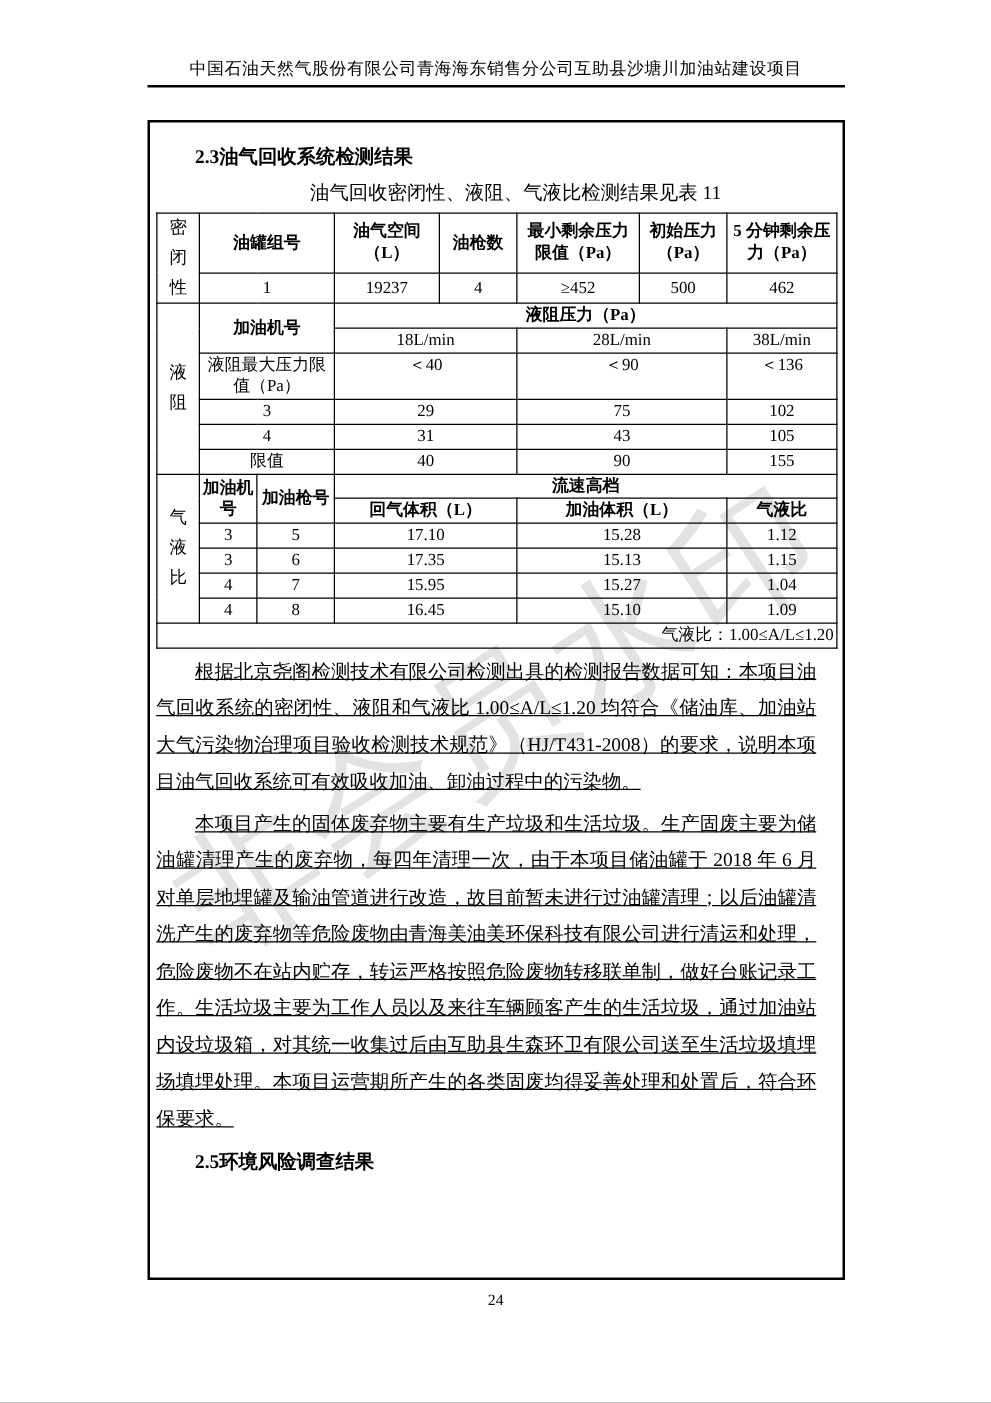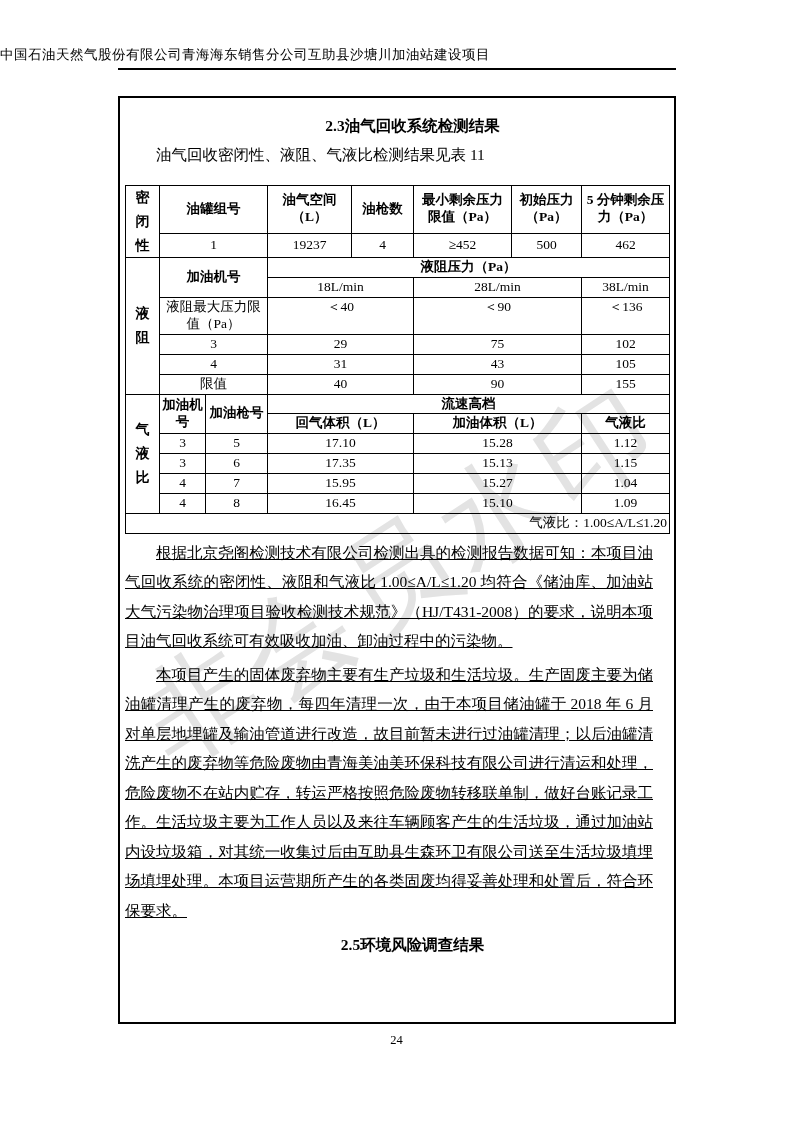--- a/index.html
+++ b/index.html
@@ -4,21 +4,21 @@
 <style>
   html,body { margin:0; padding:0; background:#888; }
   .page {
     position:relative; width:793px; height:1122px; background:#ffffff;
     font-family:"Liberation Serif","DejaVu Serif",serif; color:#000;
     overflow:hidden; margin:0 auto;
   }
   
   .doc-header {
     position:absolute; top:46px; left:0; width:100%;
-    font-size:13.5px; letter-spacing:0.5px;
+    text-align:center; font-size:13.5px; letter-spacing:0.5px;
   }
   .header-rule {
     position:absolute; top:68px; left:118px; width:558px;
     border-top:2px solid #000; height:0;
   }
   
   .watermark {
     position:absolute; left:400px; top:575px;
     transform:translate(-50%,-50%) rotate(-33deg);
     font-size:112px; color:#e3e3e3; white-space:nowrap;
@@ -26,44 +26,44 @@
     letter-spacing:6px; z-index:0; user-select:none;
   }
   
   .content-box {
     position:absolute; left:118px; top:96px; width:558px; height:928px;
     border:2px solid #000; box-sizing:border-box;
     padding:8px 5px 0 5px; overflow:hidden; z-index:1;
   }
   .sec-heading {
     font-size:15.5px; font-weight:bold; line-height:24px;
-    margin:8px 0 4px 0; text-indent:2em;text-align:center;
+    margin:8px 0 4px 0; text-indent:2em;
   }
   .intro-line {
-    font-size:15.5px; line-height:26px; margin:2px 0 17px 0; text-indent:2em;
+    font-size:15.5px; line-height:26px; margin:2px 0 2px 0; text-indent:2em;text-align:center;
   }
   .table-title {
     text-align:center; font-weight:bold; font-size:14.5px;
     line-height:20px; margin:2px 0 1px 0;
   }
   .para {
     font-size:15.5px; line-height:29.5px; text-align:justify;
     text-indent:2em; margin:4px 16px 4px 0;text-decoration:underline;
   }
   
   table.det {
     width:100%; border-collapse:collapse; table-layout:fixed;
     font-size:13.5px; line-height:1.25;
   }
   table.det td {
     border:1.5px solid #000; text-align:center; vertical-align:middle;
     padding:1px 2px; overflow:hidden;
   }
   table.det td.th { font-weight:bold; }
-  table.det td.vlabel { padding:0; font-weight:bold;text-align:center; }
+  table.det td.vlabel { padding:0; font-weight:normal;text-align:center; }
   table.det td.vlabel span {
     display:inline-block; width:1.05em; word-break:break-all;
     line-height:1.7; font-size:14px;
   }
   table.det td.topalign { vertical-align:top; }
   table.det td.note { text-align:right; font-weight:normal; padding-left:4px; }
   tr.h38 { height:38px; }
   tr.h35 { height:35px; }
   tr.h19 { height:19px; }
   

